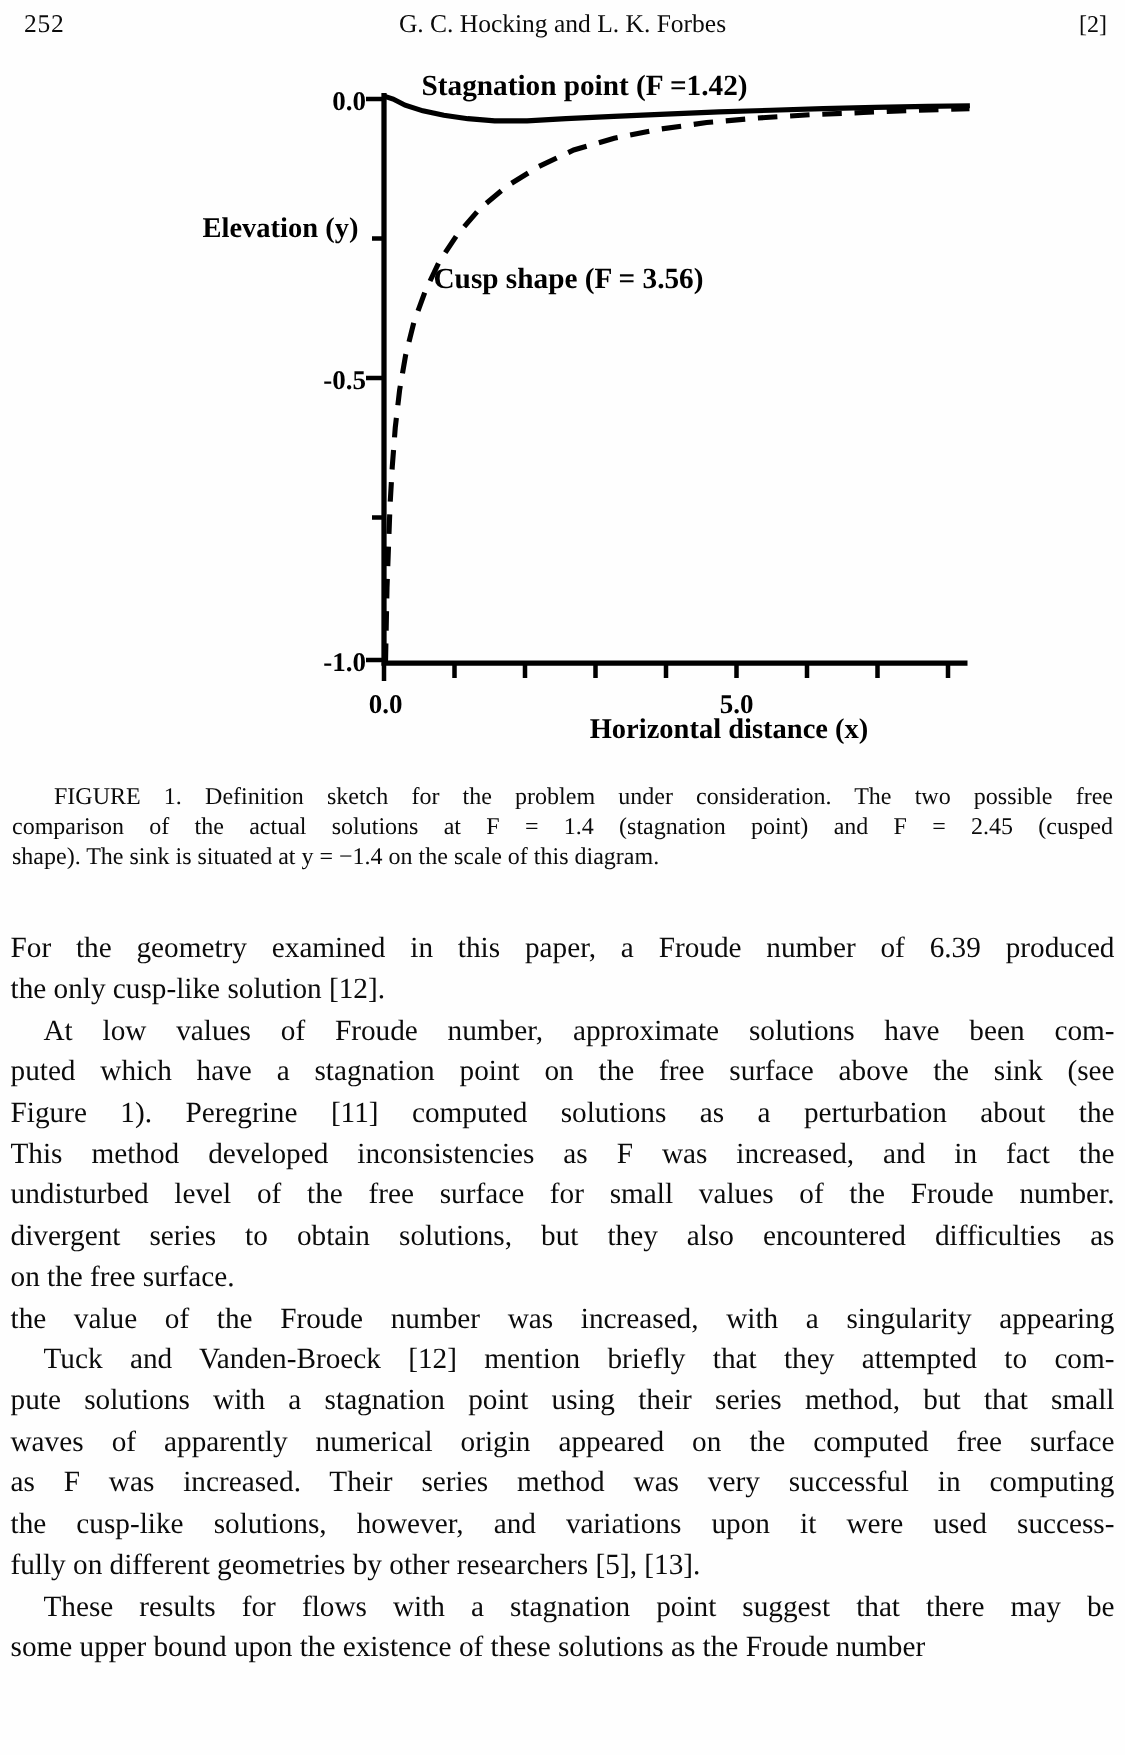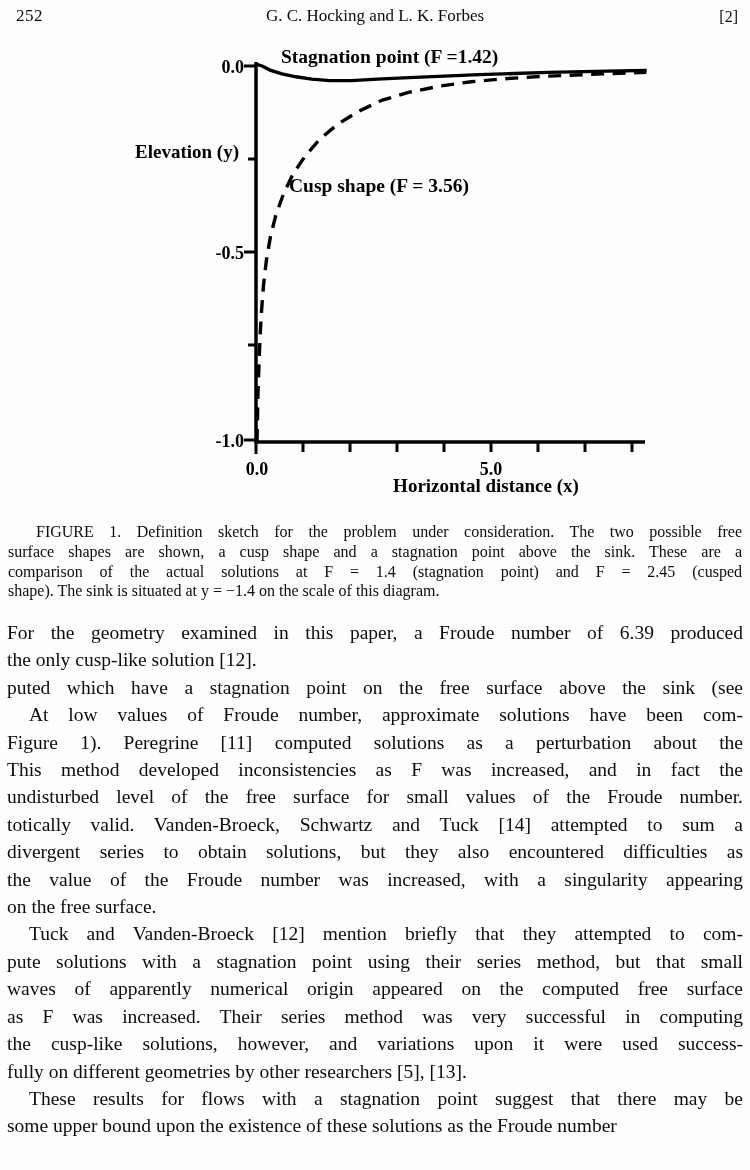--- a/index.html
+++ b/index.html
@@ -60,40 +60,38 @@
 
     <text class="axlab" x="239" y="158" text-anchor="end">Elevation (y)</text>
     <text class="axlab" x="486" y="492" text-anchor="middle">Horizontal distance (x)</text>
 
     <text class="curvelab" x="281" y="63">Stagnation point (F =1.42)</text>
     <text class="curvelab" x="289" y="192">Cusp shape (F = 3.56)</text>
   </svg>
 
   <div id="caption">
       <div class="jline indent">FIGURE 1.  Definition sketch for the problem under consideration.  The two possible free</div>
-      <div class="jline">surface shapes are shown, a cusp shape and a stagnation point above the sink.  These are a</div>
       <div class="jline">comparison of the actual solutions at  F = 1.4  (stagnation point) and  F = 2.45  (cusped</div>
       <div class="jline last">shape).  The sink is situated at  y = −1.4  on the scale of this diagram.</div>
     </div>
 
   <div id="body">
       <div class="para">
         <div class="jline">For the geometry examined in this paper, a Froude number of 6.39 produced</div>
         <div class="jline last">the only cusp-like solution [12].</div>
       </div>
       <div class="para">
+        <div class="jline indent">At low values of Froude number, approximate solutions have been com-</div>
         <div class="jline">puted which have a stagnation point on the free surface above the sink (see</div>
-        <div class="jline indent">At low values of Froude number, approximate solutions have been com-</div>
         <div class="jline">Figure 1).  Peregrine [11] computed solutions as a perturbation about the</div>
         <div class="jline">This method developed inconsistencies as F was increased, and in fact the</div>
         <div class="jline">undisturbed level of the free surface for small values of the Froude number.</div>
-        <div class="jline">totically valid.  Vanden-Broeck, Schwartz and Tuck [14] attempted to sum a</div>
         <div class="jline">divergent series to obtain solutions, but they also encountered difficulties as</div>
+        <div class="jline last">on the free surface.</div>
         <div class="jline">the value of the Froude number was increased, with a singularity appearing</div>
-        <div class="jline last">on the free surface.</div>
       </div>
       <div class="para">
         <div class="jline indent">Tuck and Vanden-Broeck [12] mention briefly that they attempted to com-</div>
         <div class="jline">pute solutions with a stagnation point using their series method, but that small</div>
         <div class="jline">waves of apparently numerical origin appeared on the computed free surface</div>
         <div class="jline">as F was increased.  Their series method was very successful in computing</div>
         <div class="jline">the cusp-like solutions, however, and variations upon it were used success-</div>
         <div class="jline last">fully on different geometries by other researchers [5], [13].</div>
       </div>
       <div class="para">

